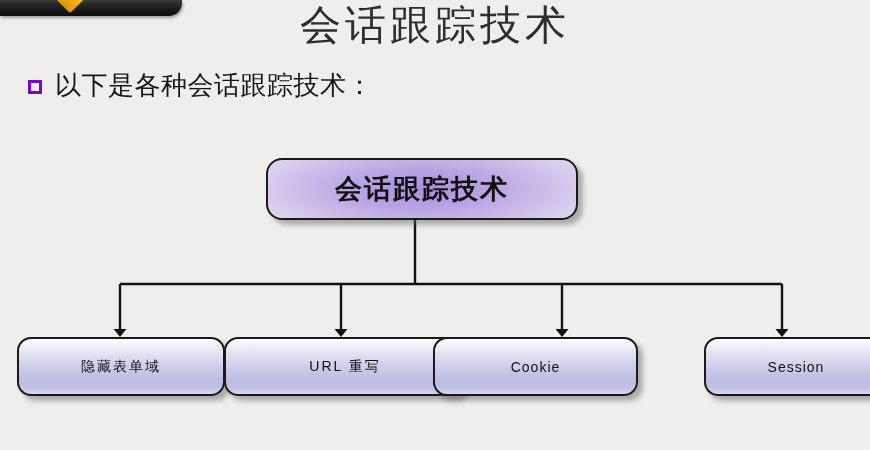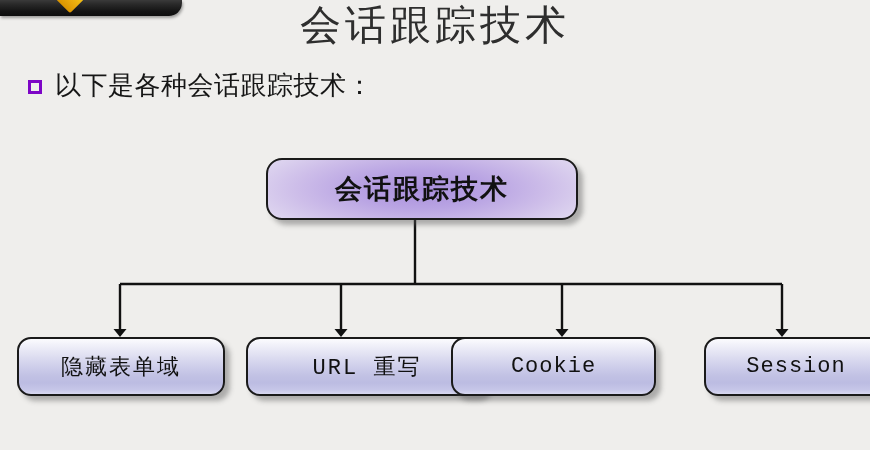--- a/index.html
+++ b/index.html
@@ -142,29 +142,29 @@
         #fbfbfe 0%,
         #eeeef8 14%,
         #dcdcf0 34%,
         #cdcdea 52%,
         #c2c2e4 66%,
         #bcbce2 80%,
         #c6c6e8 92%,
         #d8d8f0 100%);
   }
   .node-leaf .node-label {
-    font-family: Liberation Mono, monospace;
-    font-size: 22px;
+    font-family: Liberation Sans, sans-serif;
+    font-size: 14px;
     letter-spacing: 1px;
   }
   .node-leaf.cjk .node-label { letter-spacing: 2px; }
 
   .leaf-0 { left: 17px;  width: 208px; }
-  .leaf-1 { left: 246px; width: 242px; }
-  .leaf-2 { left: 451px; width: 205px; }
+  .leaf-1 { left: 224px; width: 242px; }
+  .leaf-2 { left: 433px; width: 205px; }
   .leaf-3 { left: 704px; width: 184px; }
 </style>
 </head>
 <body>
 
 <div class="topbar">
   <div class="topbar-diamond"></div>
 </div>
 
 <div class="slide-title">会话跟踪技术</div>

